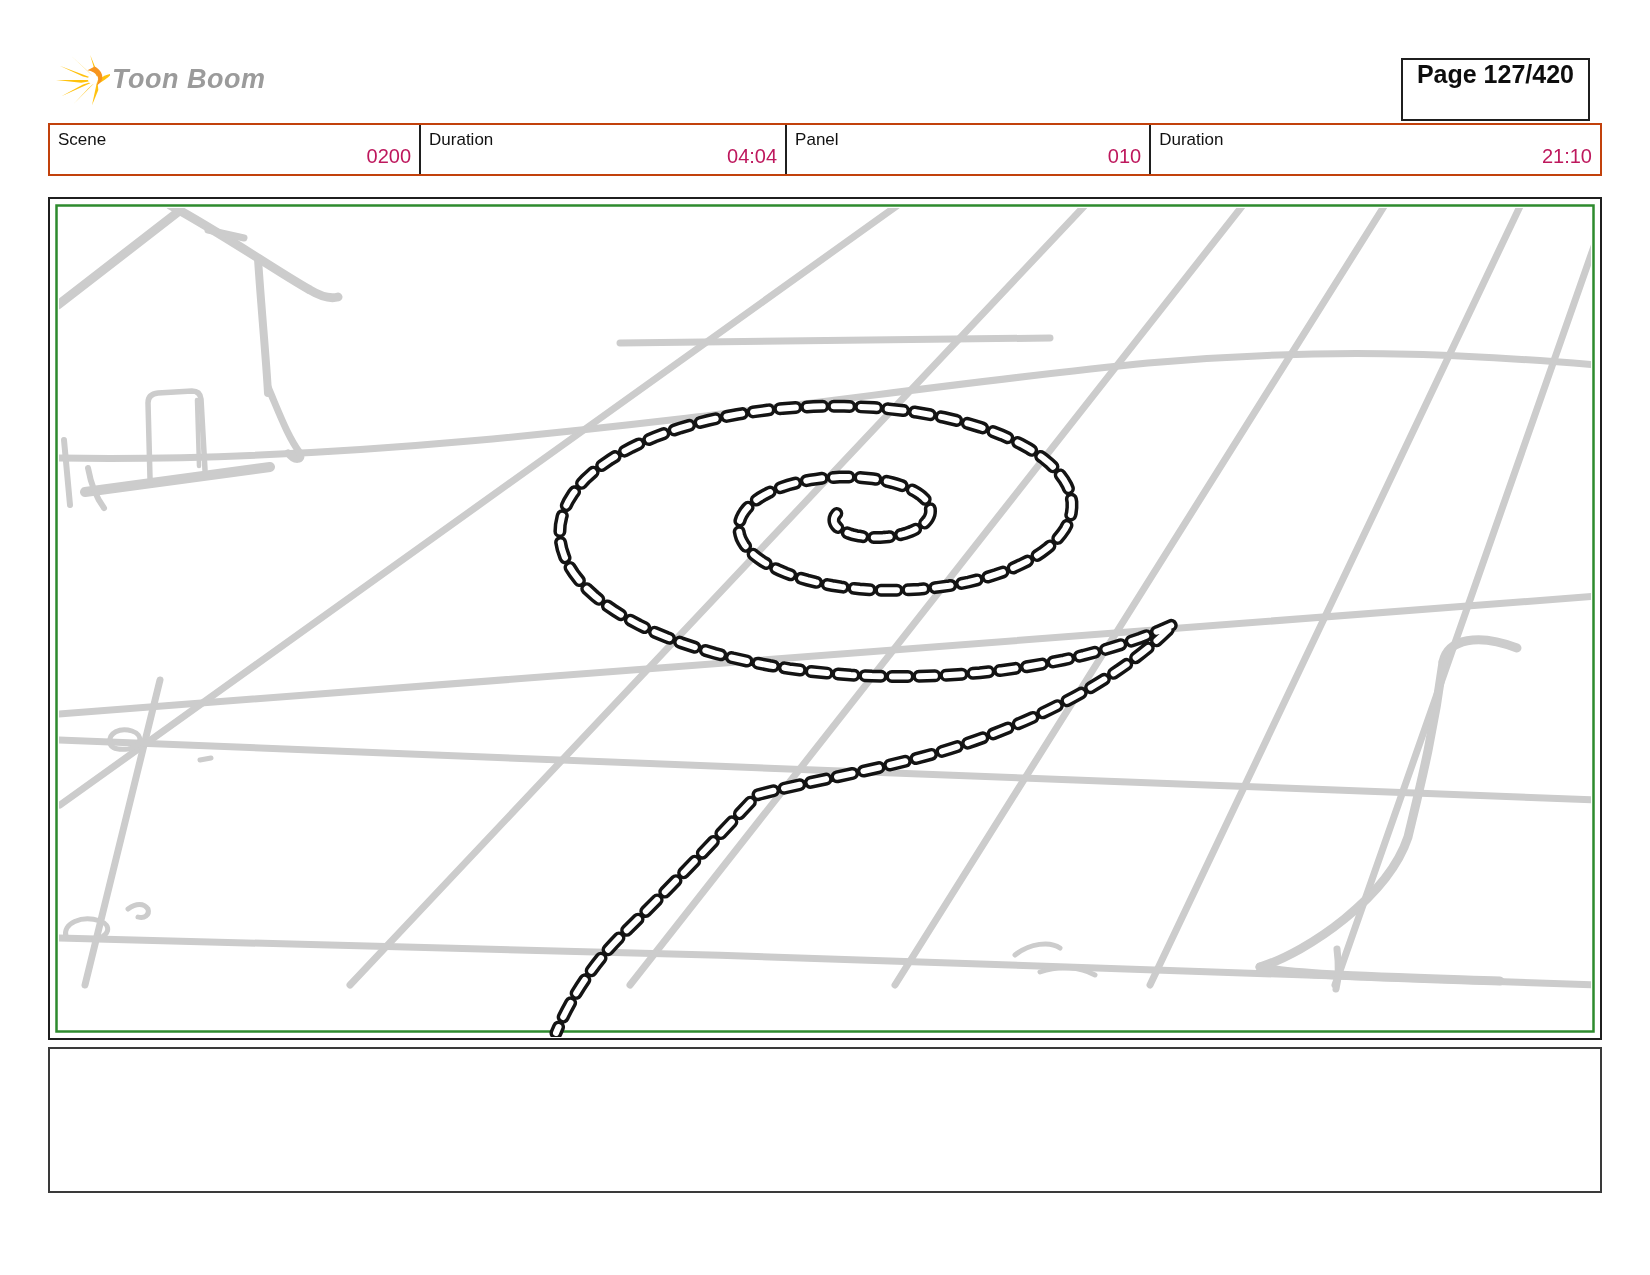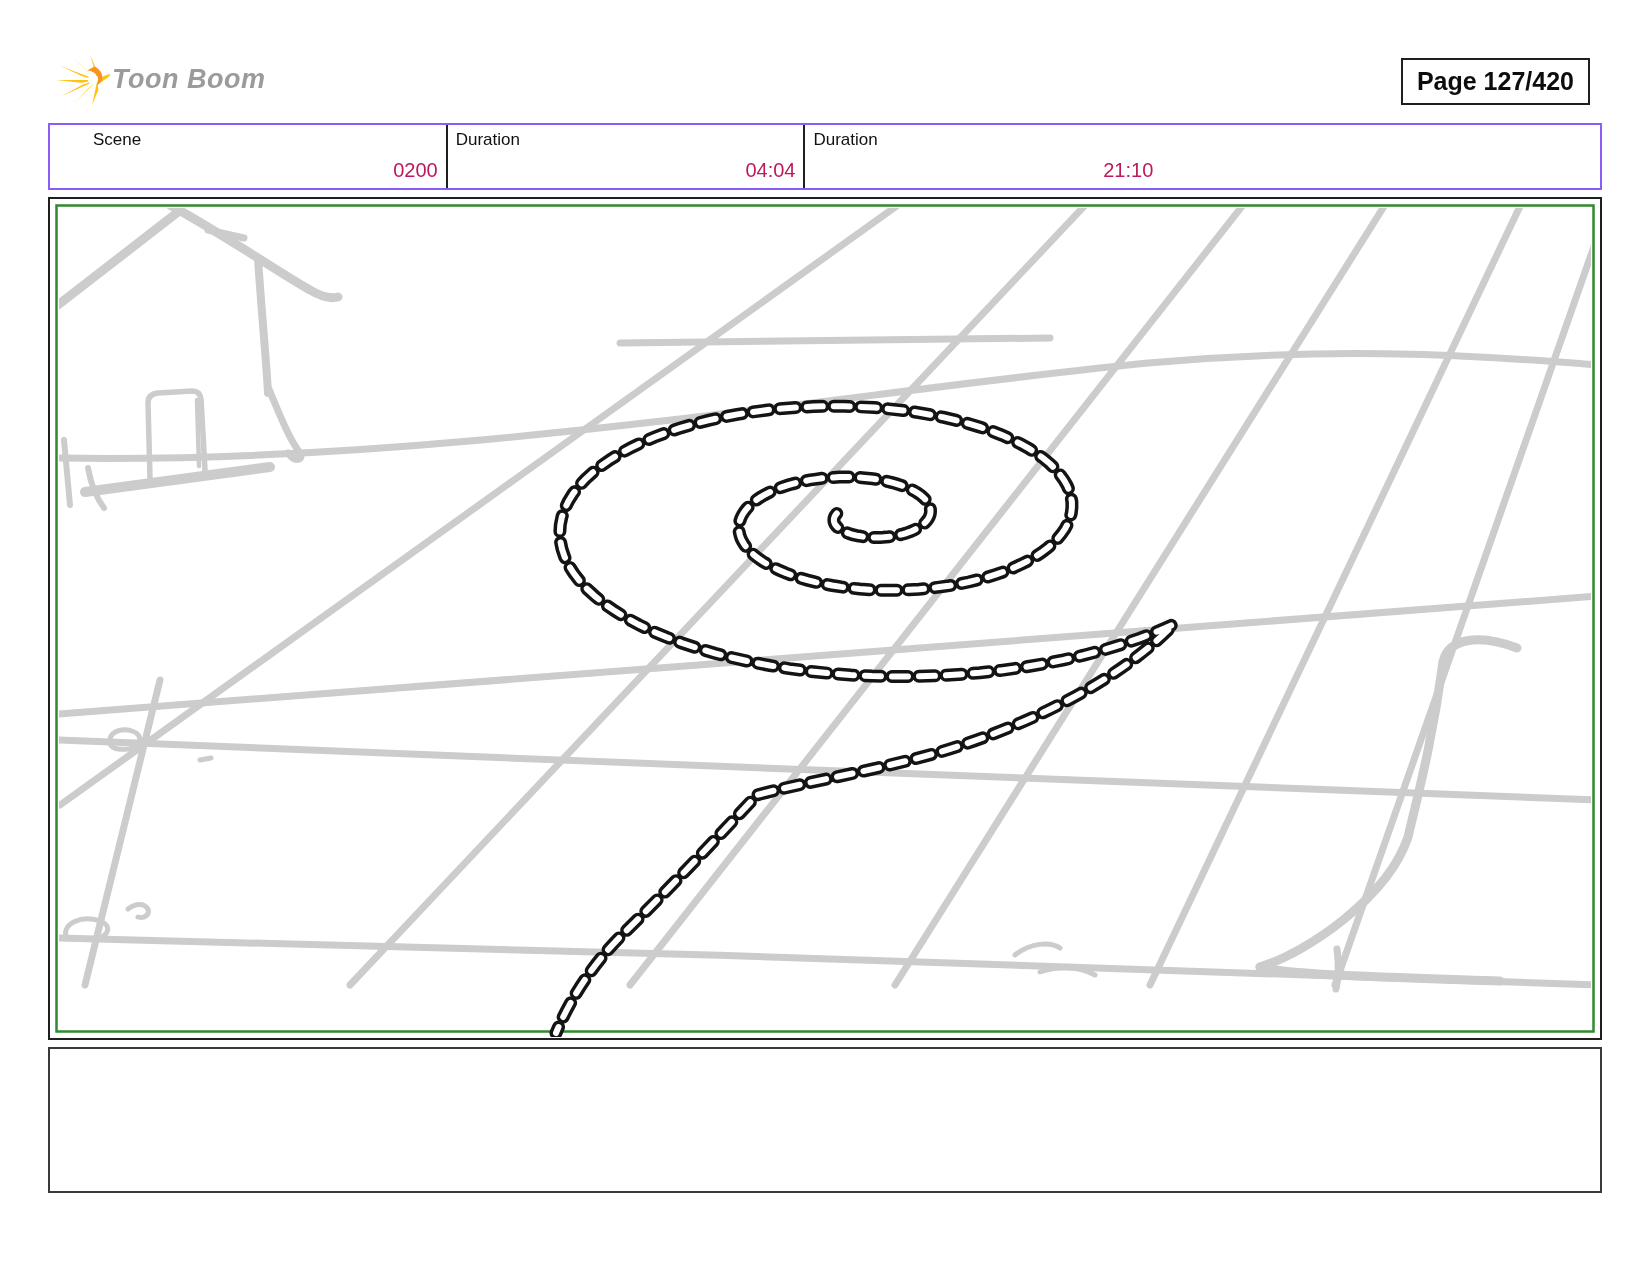--- a/index.html
+++ b/index.html
@@ -13,29 +13,29 @@
   .logo { position:absolute; left:8px; top:2px; width:54px; height:58px; }
   .logo-word {
     position:absolute; left:64px; top:14px; font-size:27px; font-weight:700;
     font-style:italic; color:#9b9b9b; letter-spacing:0.5px; white-space:nowrap;
   }
   .seq-title {
     position:absolute; left:208px; top:14px; font-size:27px; font-weight:700;
     color:#0d0d0d; letter-spacing:0.2px; white-space:nowrap;
   }
   .page-box {
-    position:absolute; right:4px; top:8px; height:47px; border:2px solid #1f1f1f;
-    display:flex; align-items:center; padding:8px 14px; background:#fff;
+    position:absolute; right:4px; top:8px; height:63px; border:2px solid #1f1f1f;
+    display:flex; padding:0 14px; background:#fff;
   }
   .page-box span { font-size:25px; font-weight:700; color:#0d0d0d; white-space:nowrap; }
   
   .info-table {
-    position:absolute; left:48px; top:123px; width:1554px; height:67px;
+    position:absolute; left:48px; top:123px; width:1554px; height:53px;
     display:grid; grid-template-columns:372fr 367fr 365fr 450fr;
-    border:2px solid #8b5cf6; background:#fff;padding-left:35px;
+    border:2px solid #c2410c; background:#fff;
   }
   .cell { position:relative; border-right:2px solid #1f1f1f; }
   .cell:last-child { border-right:none; }
   .cell .lbl { position:absolute; left:8px; top:5px; font-size:17px; color:#111; }
   .cell .val { position:absolute; right:8px; bottom:6px; font-size:20px; color:#be185d; }
   
   .panel {
     position:absolute; left:48px; top:197px; width:1554px; height:843px;
     border:2px solid #1f1f1f; background:#fff;
   }
@@ -75,20 +75,24 @@
   </div>
 
   <div class="info-table">
     <div class="cell">
       <div class="lbl">Scene</div>
       <div class="val">0200</div>
     </div>
     <div class="cell">
       <div class="lbl">Duration</div>
       <div class="val">04:04</div>
+    </div>
+    <div class="cell">
+      <div class="lbl">Panel</div>
+      <div class="val">010</div>
     </div>
     <div class="cell">
       <div class="lbl">Duration</div>
       <div class="val">21:10</div>
     </div>
   </div>
 
   <div class="panel">
     <svg id="panel-svg" width="1554" height="843" viewBox="0 0 1554 843">
       <defs>

